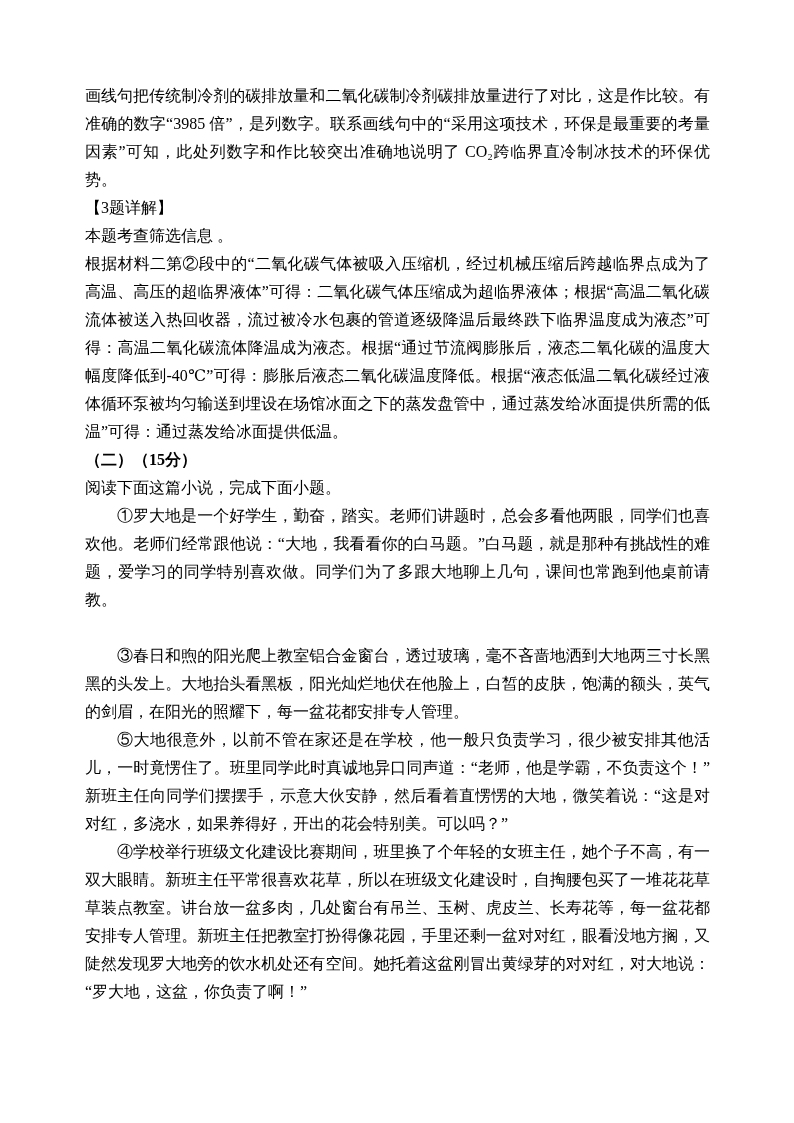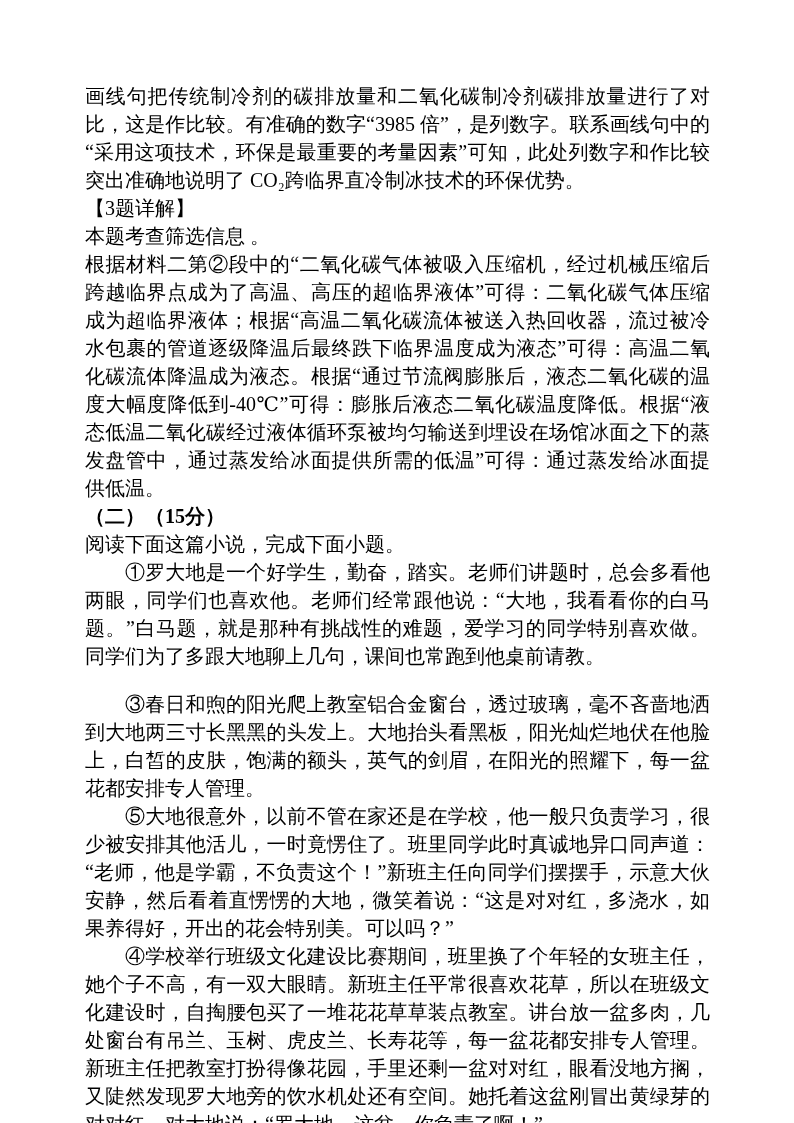--- a/index.html
+++ b/index.html
@@ -10,37 +10,37 @@
   .page {
     position: relative;
     width: 794px;
     height: 1123px;
     margin: 0 auto;
     background: #ffffff;
     overflow: hidden;
     box-sizing: border-box;
     padding: 82px 84px 40px 85px;
     font-family: "Liberation Serif", "DejaVu Serif", serif;
-    font-size: 20px;
+    font-size: 16px;
     line-height: 28px;
     color: #000000;
   }
   .doc p {
     margin: 0;
     text-align: justify;
     word-break: break-all;
   }
   .doc p.indent {
     text-indent: 2em;
   }
   .doc p.bold {
     font-weight: bold;
   }
   .doc p.gap-after {
-    margin-bottom: 20px;
+    margin-bottom: 28px;
   }
 </style>
 </head>
 <body>
 
 <div class="page">
   <div class="doc">
     <p>画线句把传统制冷剂的碳排放量和二氧化碳制冷剂碳排放量进行了对比，这是作比较。有准确的数字“3985 倍”，是列数字。联系画线句中的“采用这项技术，环保是最重要的考量因素”可知，此处列数字和作比较突出准确地说明了 CO₂跨临界直冷制冰技术的环保优势。</p>
     <p>【3题详解】</p>
     <p>本题考查筛选信息 。</p>

